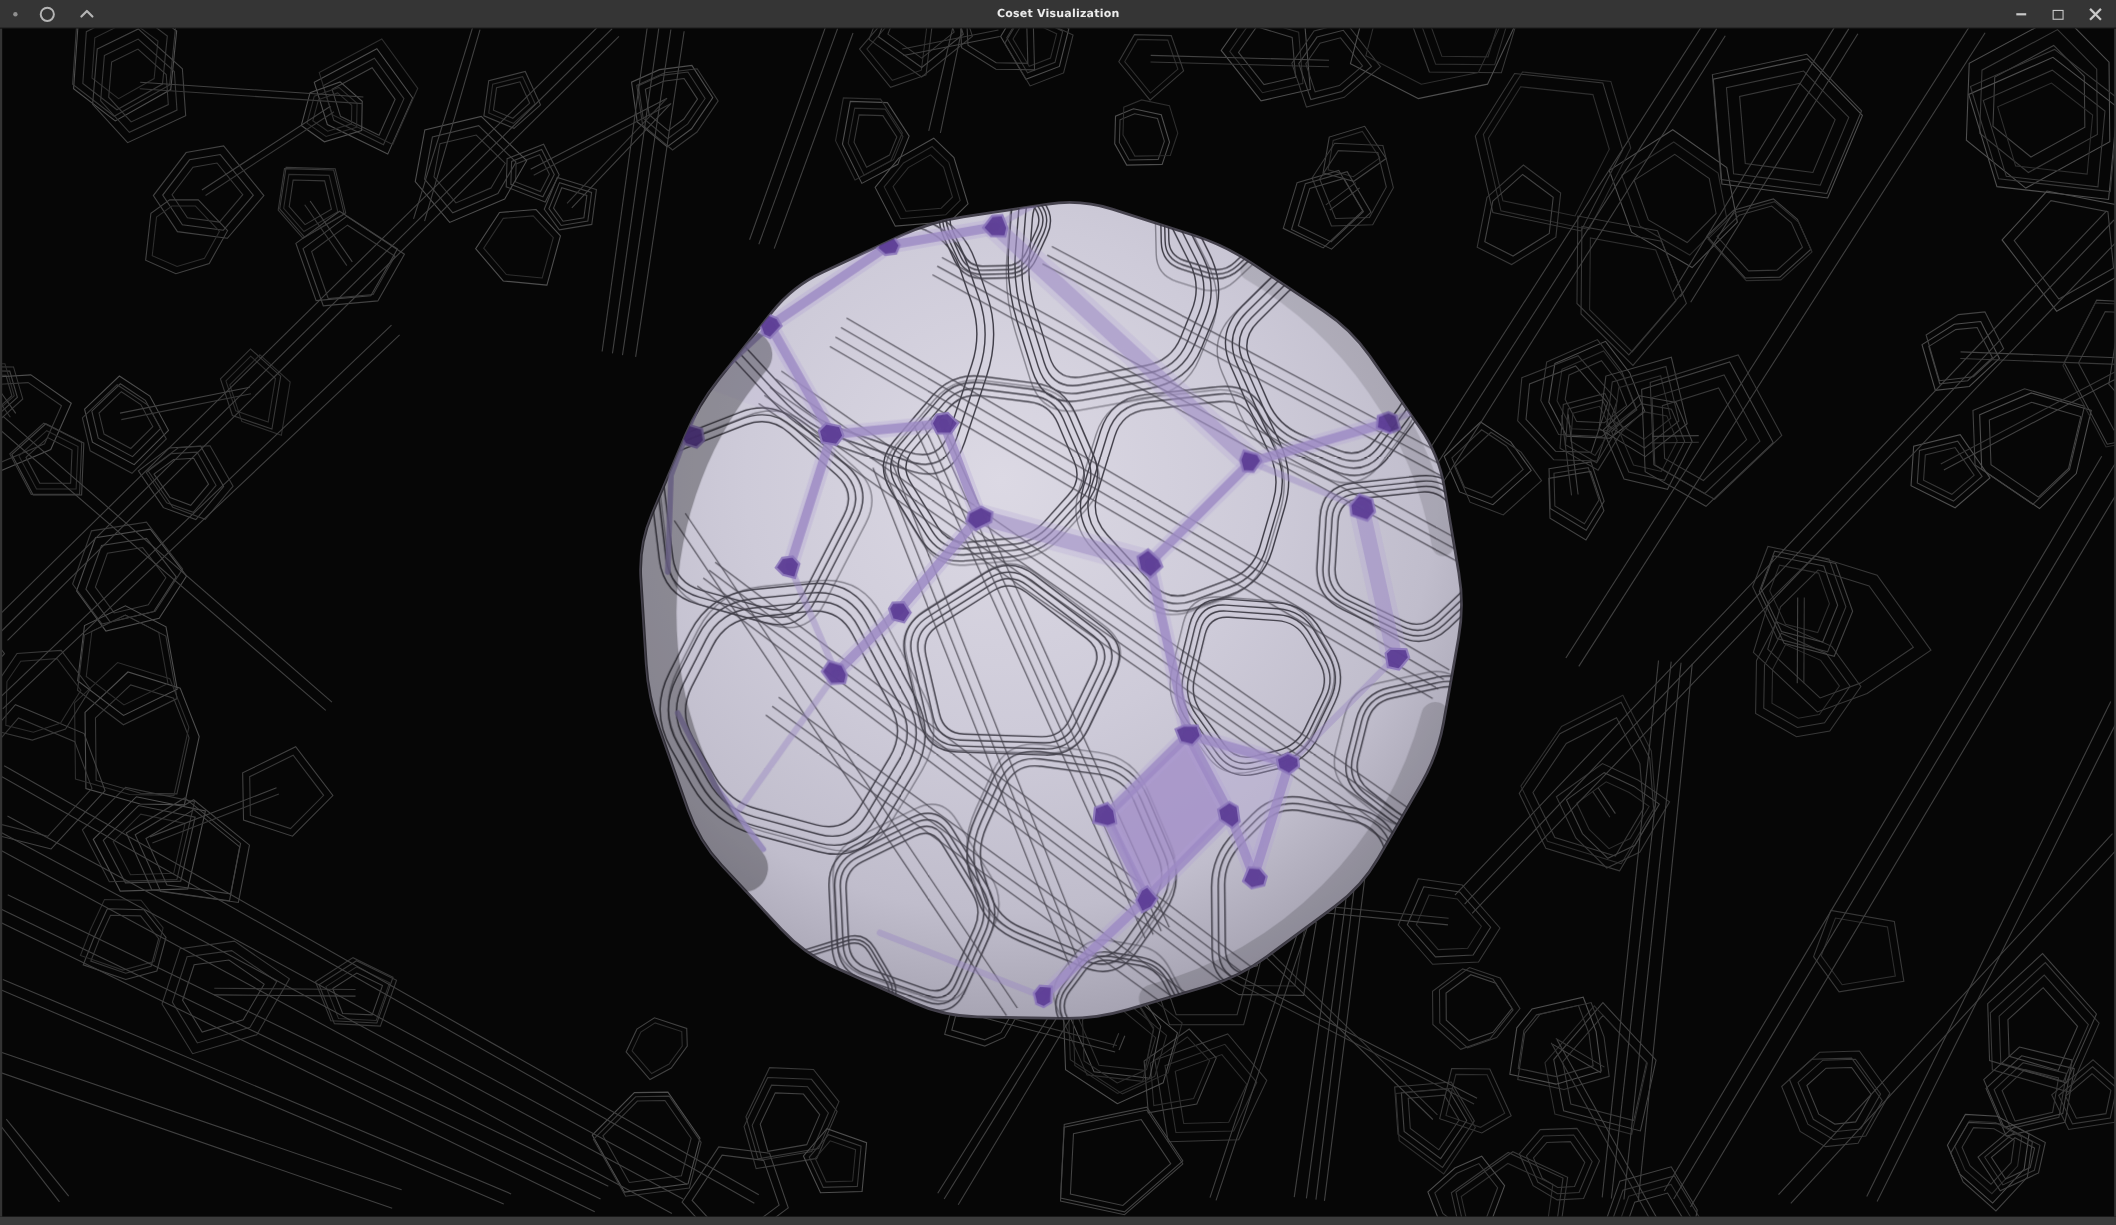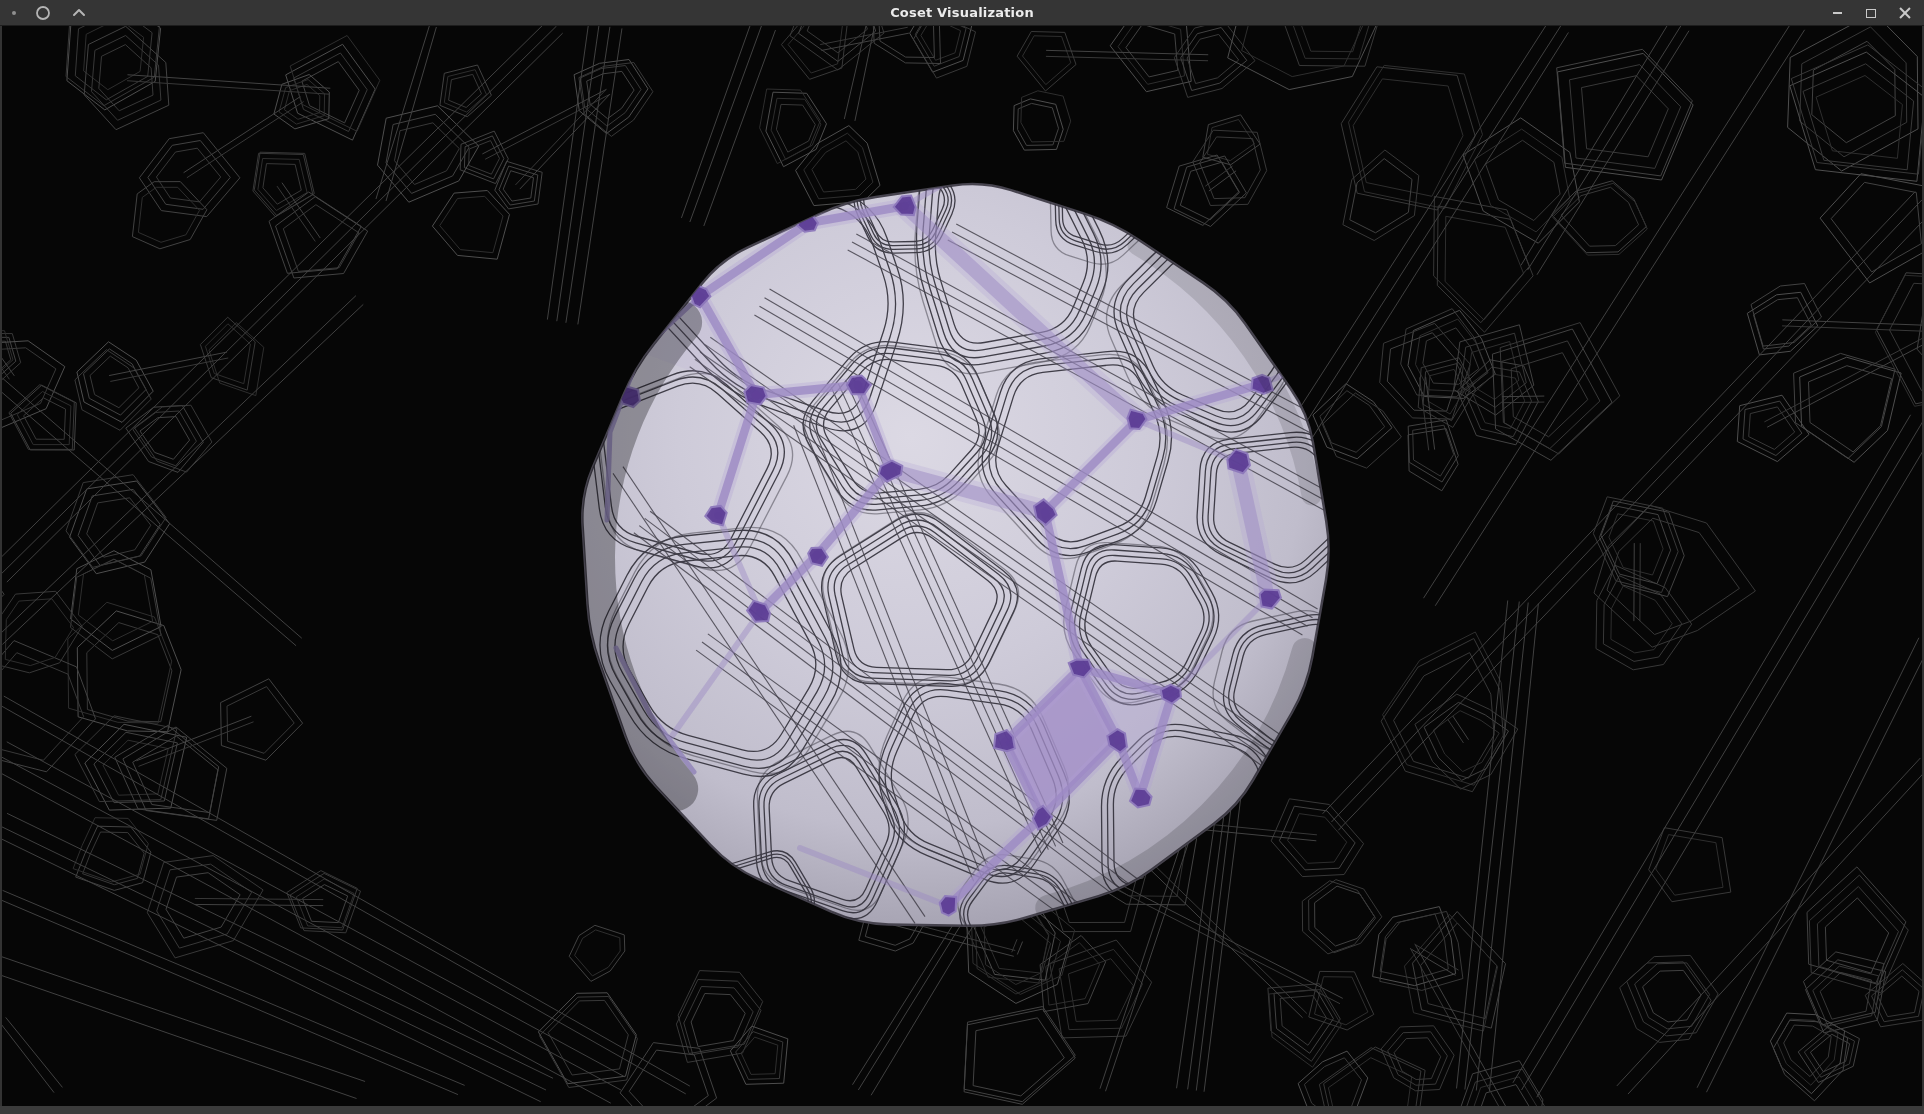--- a/index.html
+++ b/index.html
@@ -3,21 +3,21 @@
 <meta charset="utf-8">
 <style>
   html,body{margin:0;padding:0;background:#000;}
   .window{position:relative;width:1924px;height:1114px;overflow:hidden;background:#060606;
           font-family:"DejaVu Sans","Liberation Sans",sans-serif;}
   
   .titlebar{position:absolute;left:0;top:0;width:1924px;height:26px;background:#353535;
             border-bottom:1px solid #1d1d1d;box-sizing:border-box;}
   .tb-left{position:absolute;left:0;top:0;height:26px;display:flex;align-items:center;gap:18px;padding-left:12px;}
   .tb-title{position:absolute;left:0;right:0;top:0;height:26px;line-height:26px;text-align:center;
-            color:#ececec;font-size:13px;font-weight:bold;letter-spacing:.2px;pointer-events:none;}
+            color:#ececec;font-size:10px;font-weight:bold;letter-spacing:.2px;pointer-events:none;}
   .tb-right{position:absolute;right:0;top:0;height:26px;display:flex;align-items:center;gap:16px;padding-right:10px;}
   .dot{width:4px;height:4px;border-radius:50%;background:#8f8f8f;}
   .icon-btn{display:flex;align-items:center;justify-content:center;width:18px;height:18px;cursor:default;}
   .win-min{width:9px;height:2px;background:#c9c9c9;}
   .win-max{width:8px;height:7px;border:1.6px solid #c9c9c9;}
   .win-close{position:relative;width:12px;height:12px;}
   .win-close:before,.win-close:after{content:"";position:absolute;left:-1px;top:5px;width:14px;height:2px;background:#c9c9c9;}
   .win-close:before{transform:rotate(45deg);}
   .win-close:after{transform:rotate(-45deg);}
   

